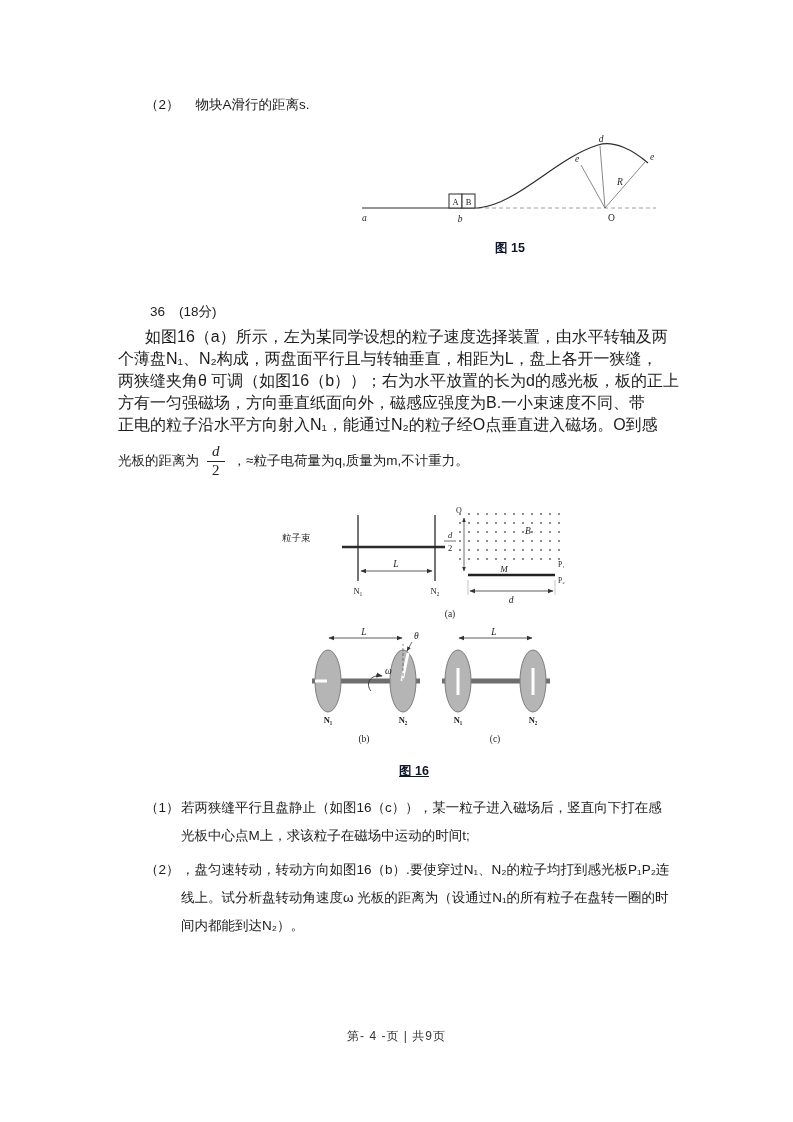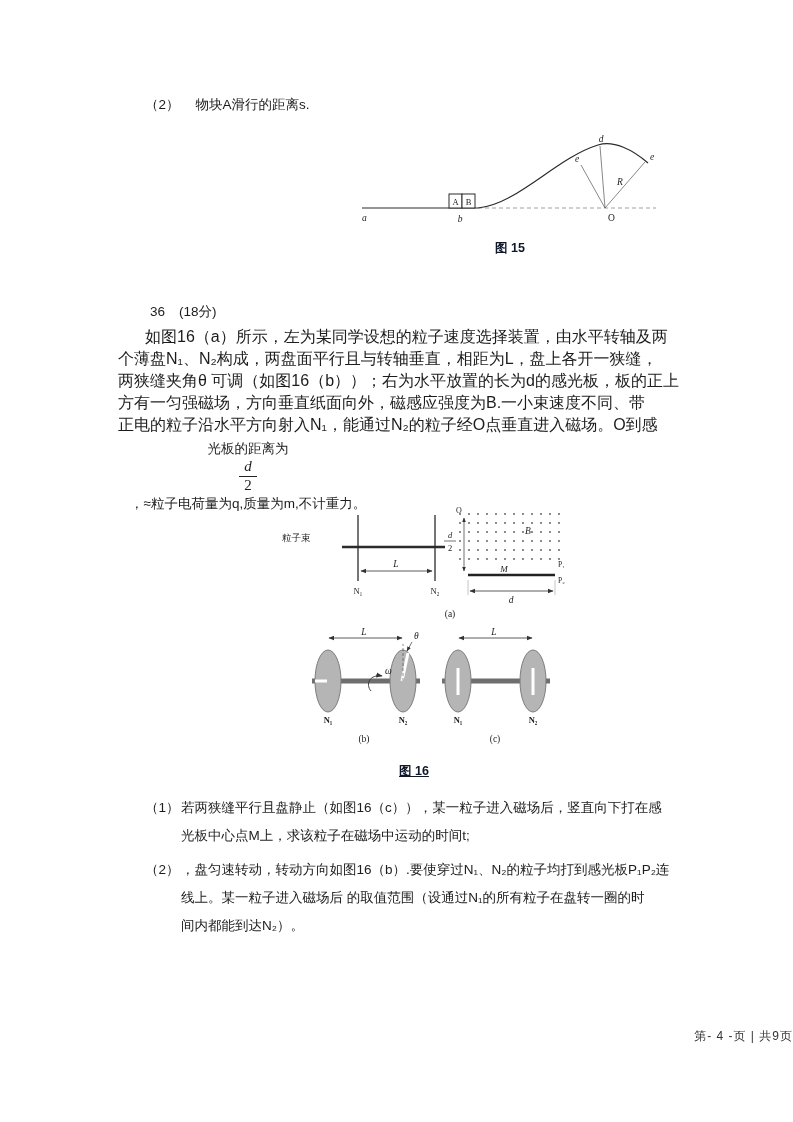--- a/index.html
+++ b/index.html
@@ -21,21 +21,21 @@
   .frac {
     display:inline-flex; flex-direction:column; align-items:center;
     font-family:"Liberation Serif","DejaVu Serif",serif; font-style:italic;
     font-size:15px; line-height:1.15; margin:0 8px; vertical-align:middle;
   }
   .frac .num { border-bottom:1.2px solid #222; padding:0 5px 1px; display:block; }
   .frac .den { display:block; font-style:normal; }
   .math { font-family:"Liberation Serif","DejaVu Serif",serif; font-style:italic; font-size:16px; }
   .math sub { font-style:normal; font-size:10px; }
   .frac-line { display:flex; align-items:center; font-size:13.5px; }
-  .footer { font-size:12px; color:#333; letter-spacing:1px; text-align:right; width:793px; }
+  .footer { font-size:12px; color:#333; letter-spacing:1px; text-align:center; width:793px; }
   svg { display:block; }
   svg text { font-family:"Liberation Serif","DejaVu Serif",serif; fill:#1c1c1c; }
   svg .it { font-style:italic; }
 </style>
 </head>
 <body>
 
 <div class="page">
 
   <div class="abs row q-line" style="left:145px; top:96px;">
@@ -78,21 +78,21 @@
   </div>
 
   <div class="abs body-text" style="left:118px; top:326px; width:575px;">
     <div class="nowrap indent">如图16（a）所示，左为某同学设想的粒子速度选择装置，由水平转轴及两</div>
     <div class="nowrap">个薄盘N₁、N₂构成，两盘面平行且与转轴垂直，相距为L，盘上各开一狭缝，</div>
     <div class="nowrap">两狭缝夹角θ 可调（如图16（b））；右为水平放置的长为d的感光板，板的正上</div>
     <div class="nowrap">方有一匀强磁场，方向垂直纸面向外，磁感应强度为B.一小束速度不同、带</div>
     <div class="nowrap">正电的粒子沿水平方向射入N₁，能通过N₂的粒子经O点垂直进入磁场。O到感</div>
   </div>
 
-  <div class="abs frac-line" style="left:130px; top:440px; height:42px;flex-direction:column;">
+  <div class="abs frac-line" style="left:118px; top:440px; height:42px;">
     <span>光板的距离为</span>
     <span class="frac">
       <span class="num">d</span>
       <span class="den">2</span>
     </span>
     <span>，≈粒子电荷量为q,质量为m,不计重力。</span>
   </div>
 
   <div class="abs" style="left:278px; top:503px;">
     <svg width="300" height="120" viewBox="0 0 300 120">
@@ -181,20 +181,20 @@
     <div>
       <div class="nowrap">若两狭缝平行且盘静止（如图16（c）），某一粒子进入磁场后，竖直向下打在感</div>
       <div class="nowrap">光板中心点M上，求该粒子在磁场中运动的时间t;</div>
     </div>
   </div>
 
   <div class="abs q-row" style="left:145px; top:856px; width:560px;">
     <span class="q-label">（2）</span>
     <div>
       <div class="nowrap">，盘匀速转动，转动方向如图16（b）.要使穿过N₁、N₂的粒子均打到感光板P₁P₂连</div>
-      <div class="nowrap">线上。某一粒子进入磁场后 的取值范围（设通过N₁的所有粒子在盘转一圈的时</div>
+      <div class="nowrap">线上。试分析盘转动角速度ω 光板的距离为（设通过N₁的所有粒子在盘转一圈的时</div>
       <div class="nowrap">间内都能到达N₂）。</div>
     </div>
   </div>
 
   <div class="abs footer" style="left:0; top:1028px;">第- 4 -页 | 共9页</div>
 
 </div>
 
 </body></html>

